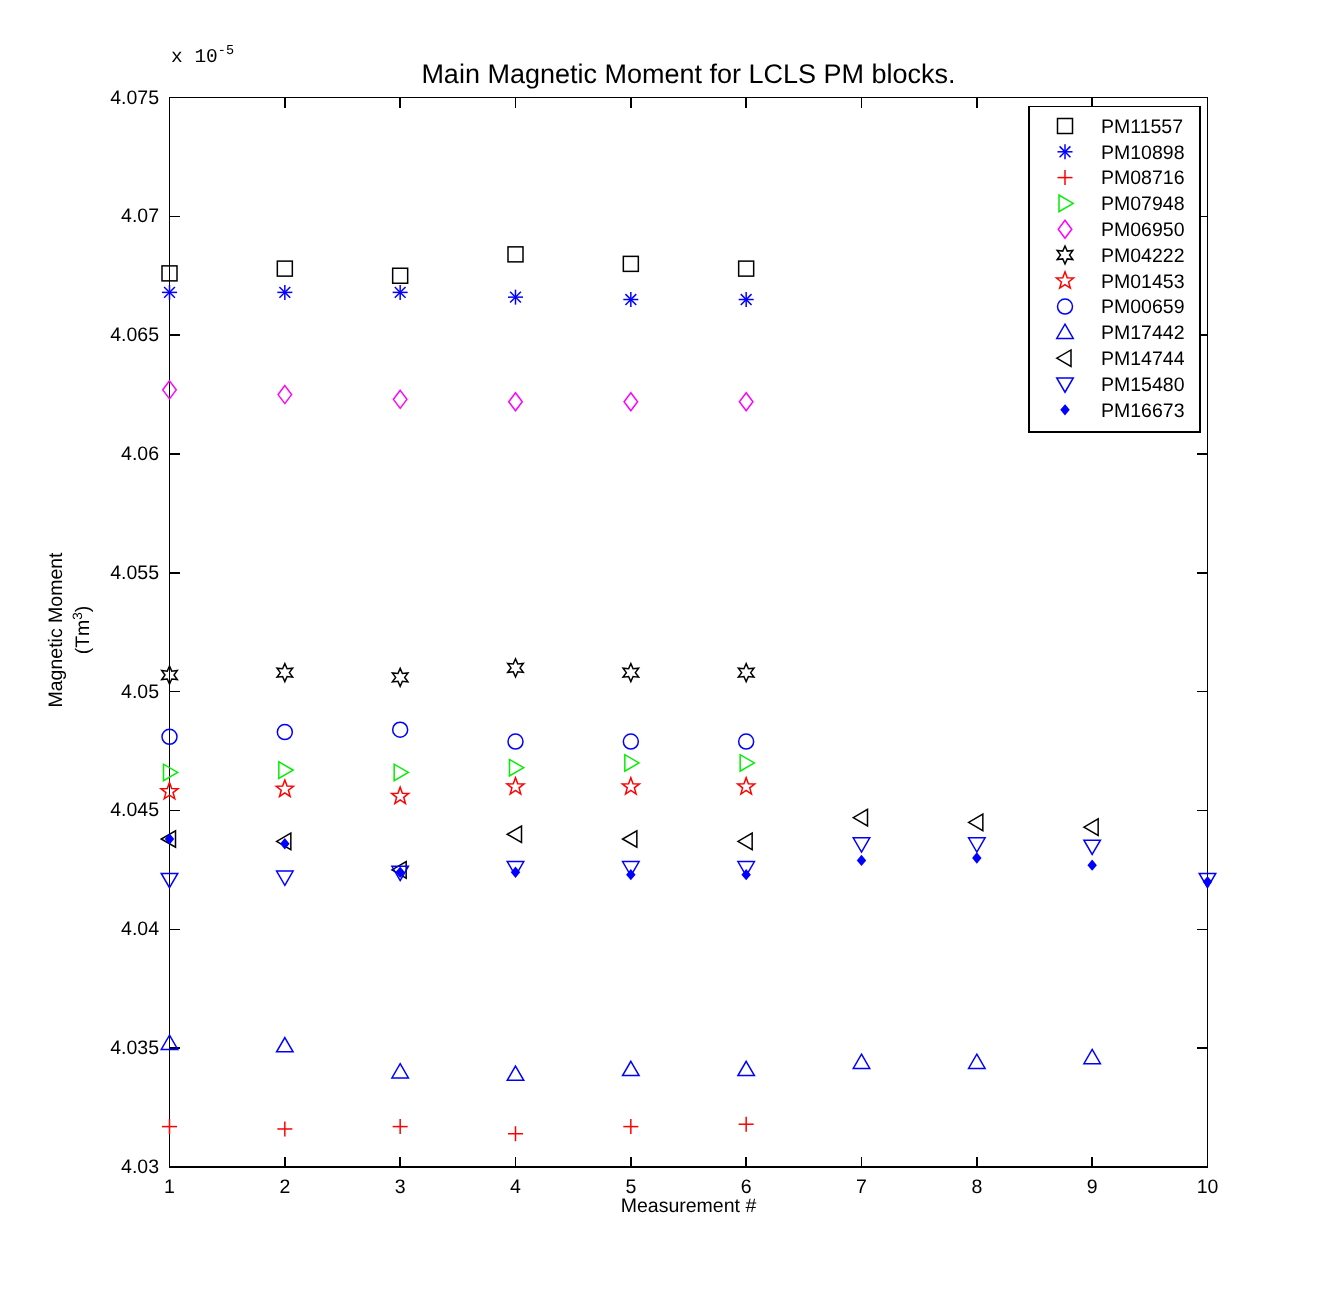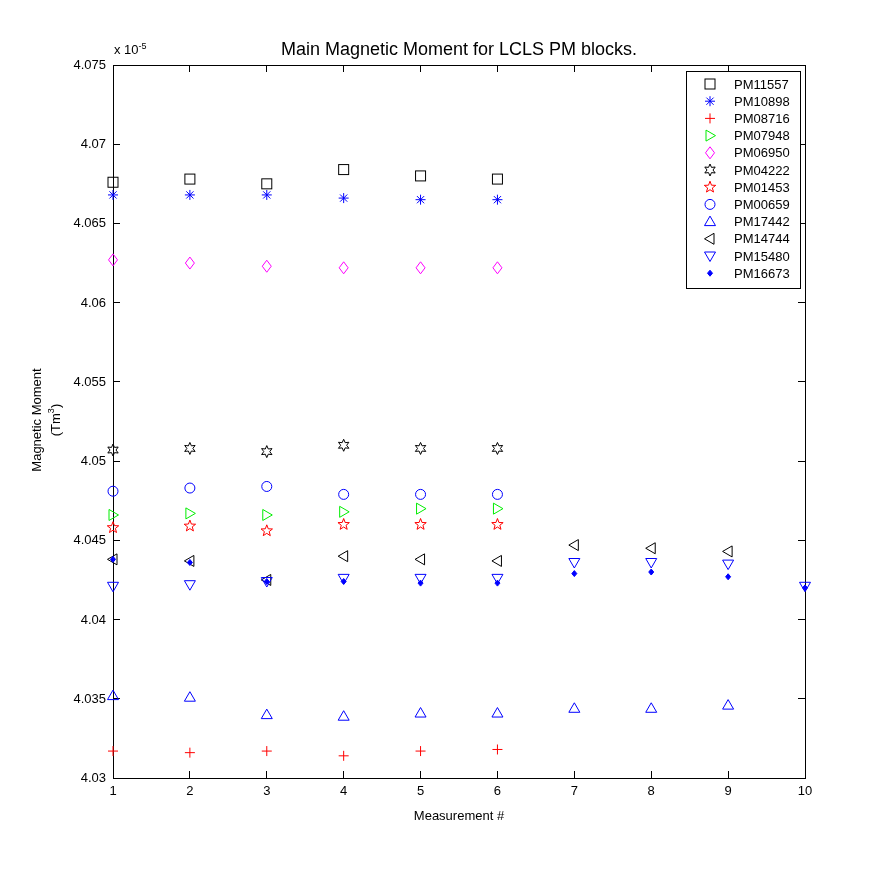--- a/index.html
+++ b/index.html
@@ -9,26 +9,26 @@
     background:#ffffff;
     font-family:"Liberation Sans",sans-serif;
     color:#000000;
     overflow:hidden;
   }
   .chart-title{
     position:absolute;left:113px;top:39px;width:692px;
     text-align:center;font-size:18px;white-space:nowrap;
   }
   .offset-label{
-    position:absolute;left:114px;top:41px;font-size:13px;white-space:nowrap;
+    position:absolute;left:114px;top:29px;font-size:13px;white-space:nowrap;font-family:Liberation Mono, monospace;
   }
   .offset-label sup{font-size:9px;}
   .x-label{
     position:absolute;left:113px;top:796px;width:692px;
-    text-align:center;font-size:13px;white-space:nowrap;margin-top:12px;
+    text-align:center;font-size:13px;white-space:nowrap;
   }
   .y-label{
     position:absolute;left:46px;top:420px;
     transform:translate(-50%,-50%) rotate(-90deg);
     text-align:center;font-size:13px;line-height:15px;white-space:nowrap;
   }
   .y-label sup{font-size:9px;}
   svg{position:absolute;left:0;top:0;}
   text{font-family:"Liberation Sans",sans-serif;font-size:13px;fill:#000000;}
 </style>

